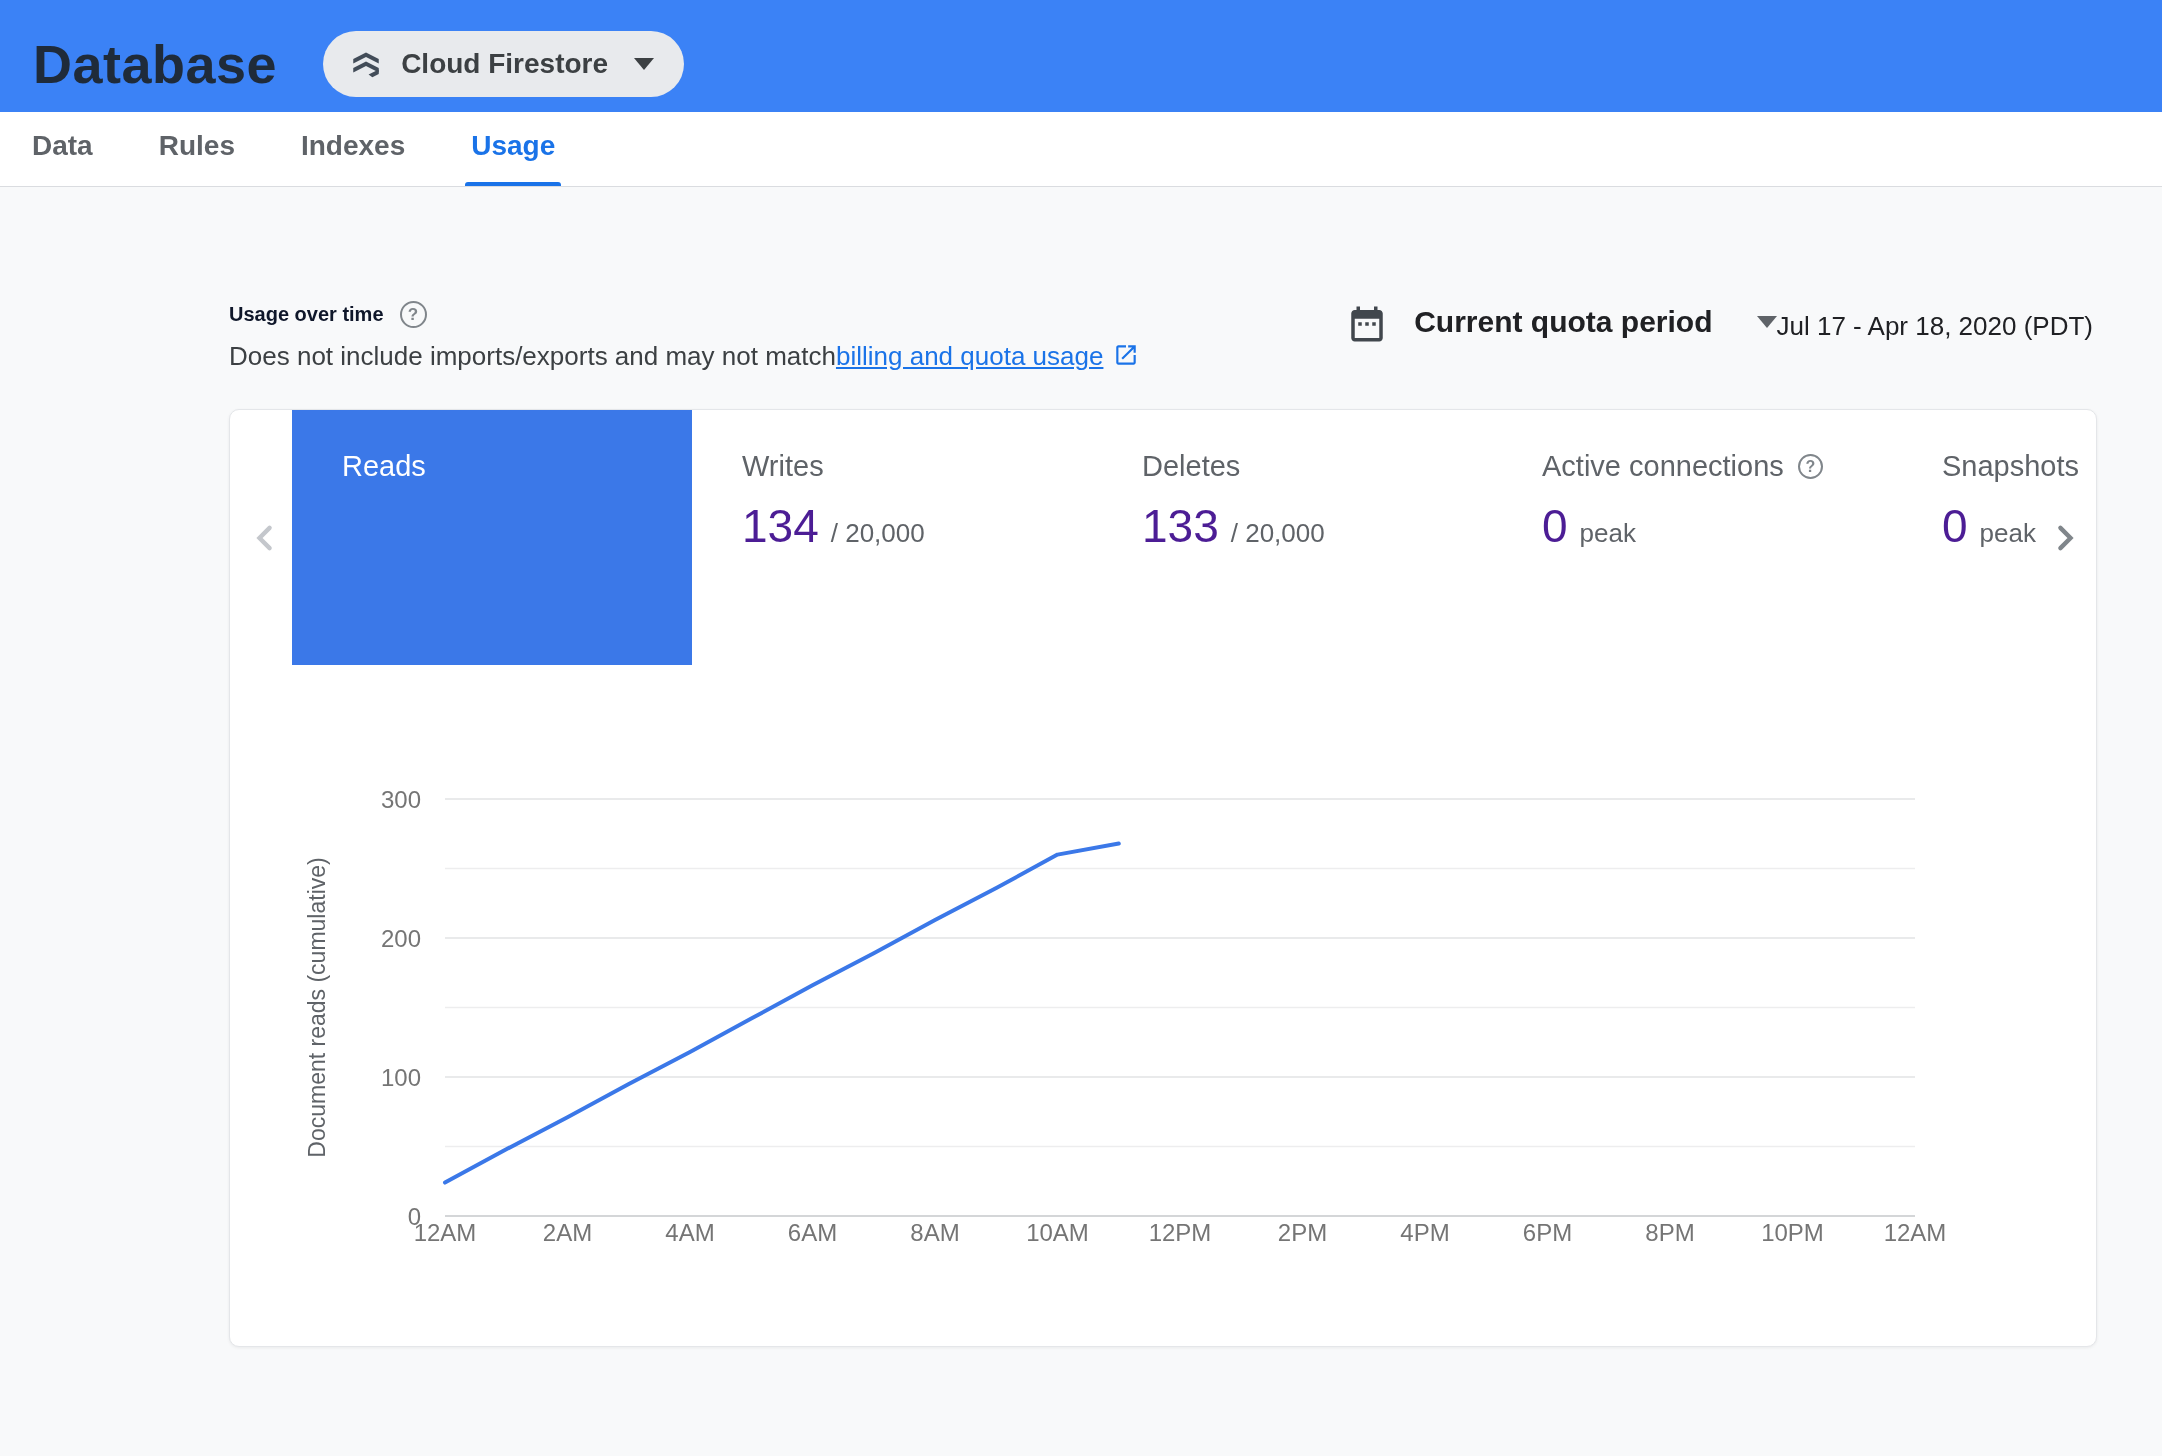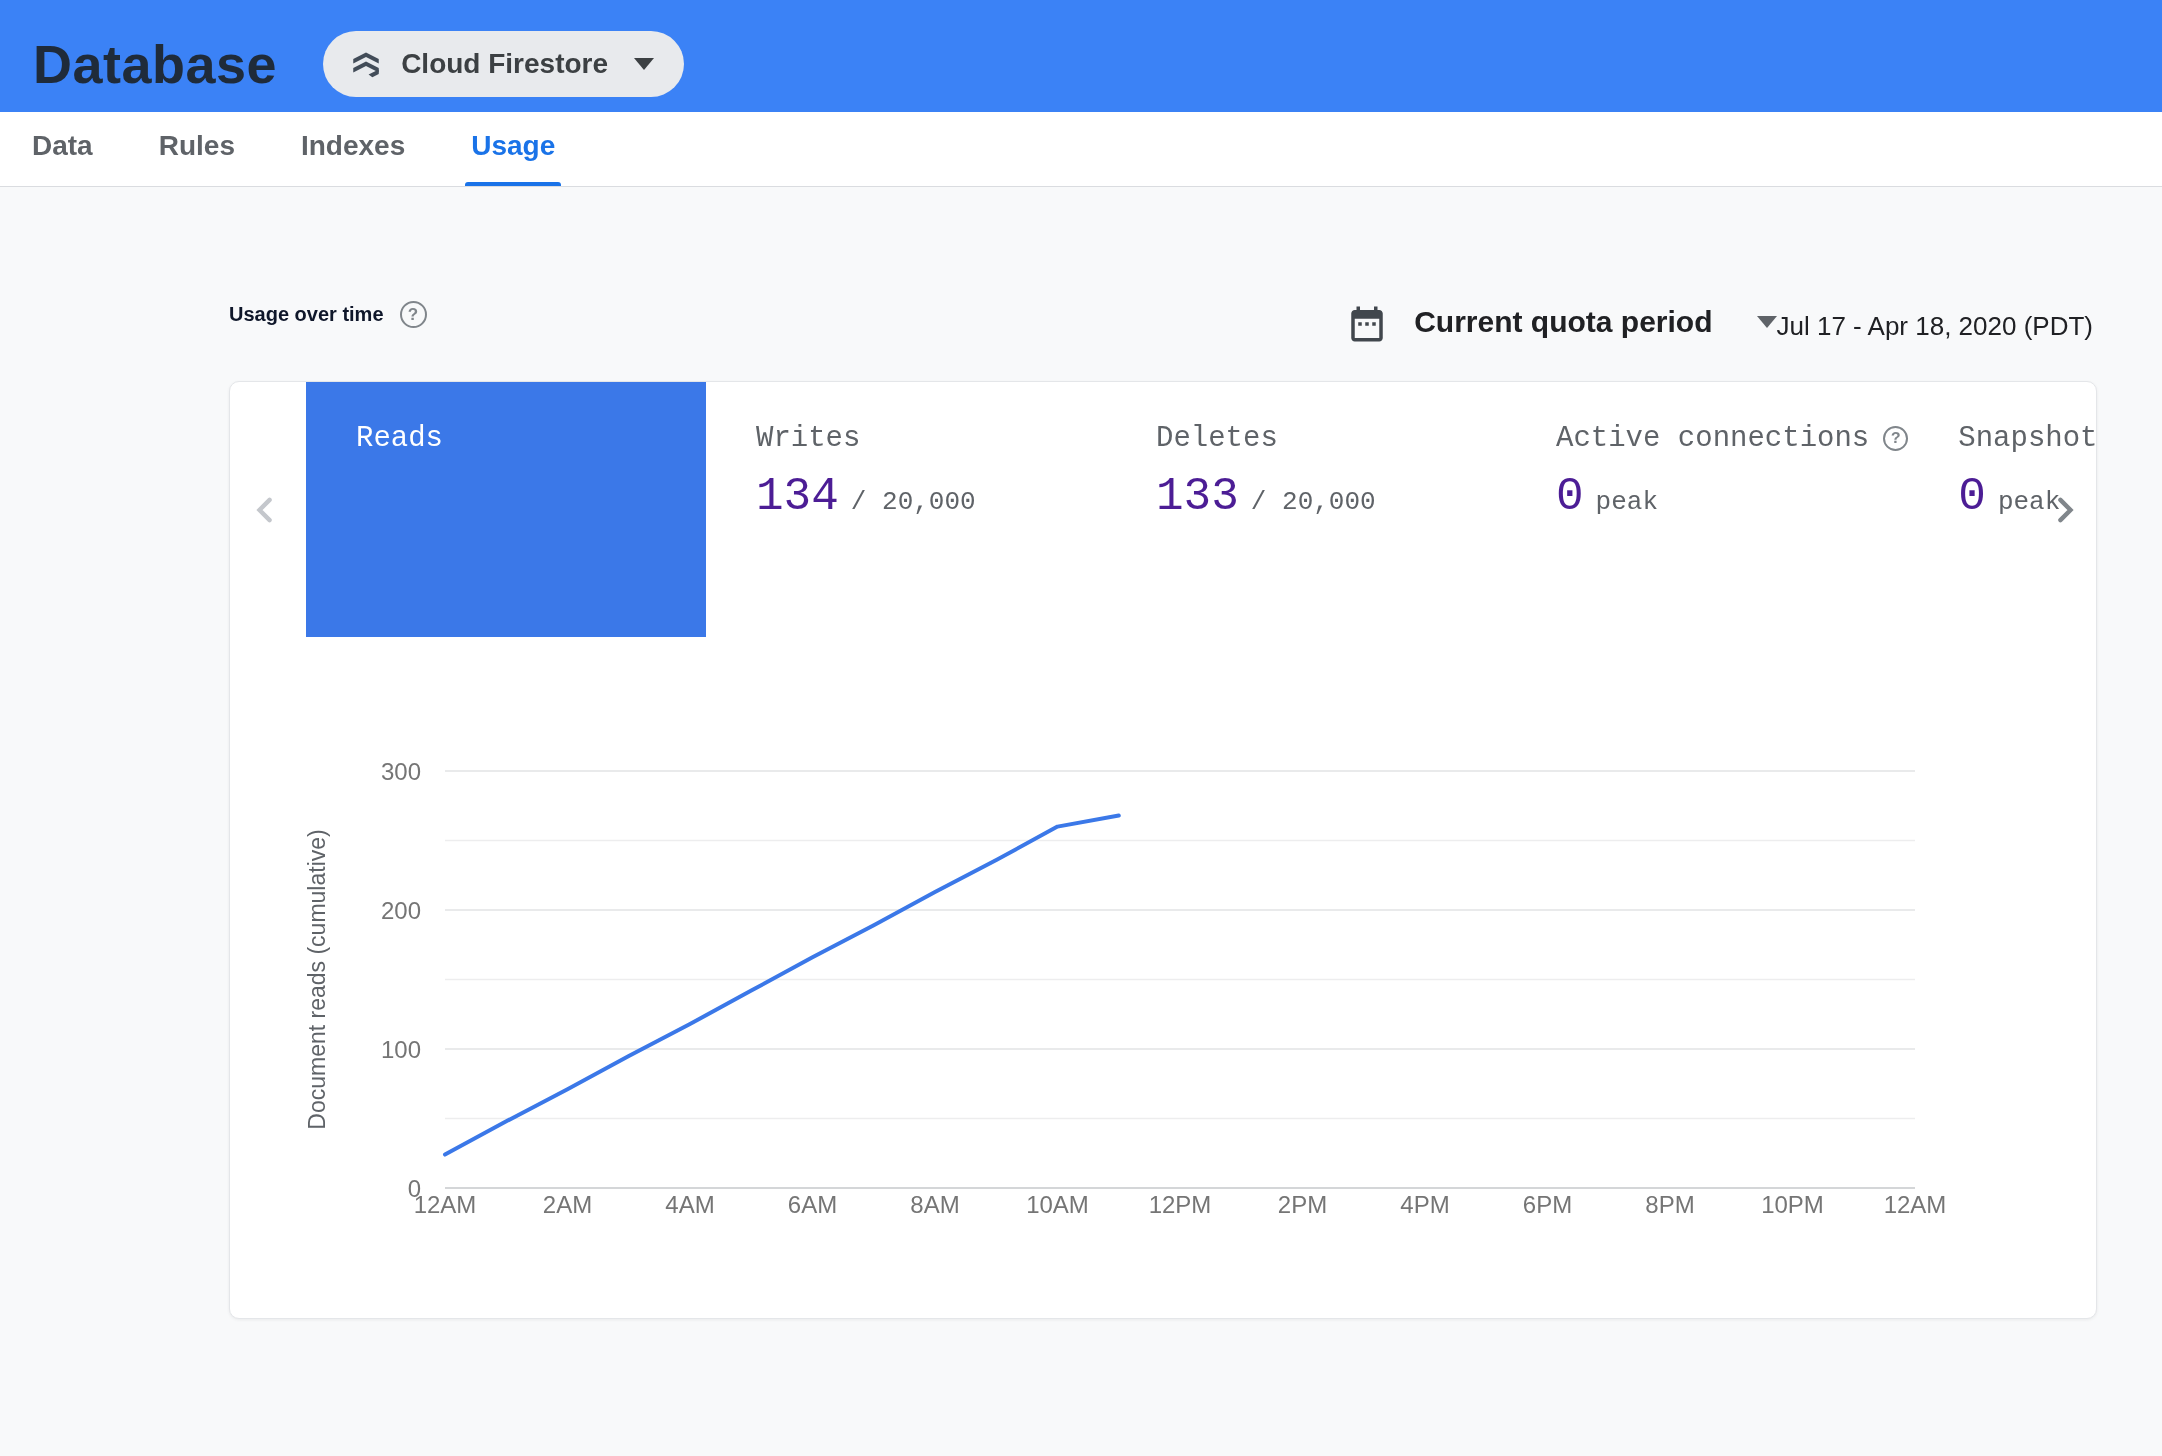--- a/index.html
+++ b/index.html
@@ -39,21 +39,21 @@
   .quota-block { display:flex; align-items:flex-start; gap:26px; padding-right:4px; }
   .quota-text { display:flex; flex-direction:row; }
   .quota-row1 { display:flex; align-items:center; gap:44px; cursor:pointer; }
   .quota-label { font-size:30px; font-weight:700; color:#202124; }
   .quota-caret { border-left:10px solid transparent; border-right:10px solid transparent; border-top:12px solid #5f6368; width:0; height:0; }
   .quota-range { font-size:26px; color:#202124; margin-top:10px; }
 
   
   .usage-card { position:relative; width:1868px; height:938px; background:#fff; border:1px solid #e4e6e9; border-radius:10px; box-shadow:0 1px 3px rgba(60,64,67,.08); overflow:hidden; }
 
-  .metric-strip { position:absolute; left:76px; top:0; width:1806px; height:255px; display:flex; overflow:hidden;font-family:Liberation Mono, monospace; }
+  .metric-strip { position:absolute; left:62px; top:0; width:1806px; height:255px; display:flex; overflow:hidden; }
   .metric-cell { flex:0 0 400px; height:255px; padding:40px 0 0 50px; cursor:pointer; }
   .metric-cell.selected { background:#3b78e8; }
   .metric-name-row { display:flex; align-items:center; gap:14px; }
   .metric-name { font-size:29px; color:#5f6368; white-space:nowrap; }
   .metric-cell.selected .metric-name { color:#ffffff; }
   .metric-help { width:25px; height:25px; border-width:2px; font-size:16px; }
   .metric-value-row { display:flex; align-items:baseline; gap:12px; margin-top:16px; }
   .metric-value { font-size:46px; color:#4c1d95; }
   .metric-denom { font-size:26px; color:#5f6368; }
   .metric-cell.selected .metric-value, .metric-cell.selected .metric-denom { color:#ffffff; }
@@ -95,20 +95,29 @@
   <div class="tab active">Usage</div>
 </div>
 
 <div class="main">
 
   <div class="usage-header">
     <div>
       <div class="usage-title-row">
         <span class="usage-title">Usage over time</span>
         <span class="help-icon">?</span>
+      </div>
+      <div class="usage-subtitle">
+        <span>Does not include imports/exports and may not match </span>
+        <a>billing and quota usage</a>
+        <span class="ext-icon">
+          <svg width="26" height="26" viewBox="0 0 24 24" fill="#1a73e8">
+            <path d="M19 19H5V5h7V3H5c-1.11 0-2 .9-2 2v14c0 1.1.89 2 2 2h14c1.1 0 2-.9 2-2v-7h-2v7zM14 3v2h3.59l-9.83 9.83 1.41 1.41L19 6.41V10h2V3h-7z"></path>
+          </svg>
+        </span>
       </div>
     </div>
 
     <div class="quota-block">
       <span style="display:inline-flex; margin-top:2px;">
         <svg width="42" height="42" viewBox="0 0 24 24" fill="#41474d">
           <path d="M19 4h-1V2h-2v2H8V2H6v2H5c-1.1 0-2 .9-2 2v14c0 1.1.9 2 2 2h14c1.1 0 2-.9 2-2V6c0-1.1-.9-2-2-2zm0 16H5V9h14v11zM7 11h2v2H7zm4 0h2v2h-2zm4 0h2v2h-2z"></path>
         </svg>
       </span>
       <div class="quota-text">

